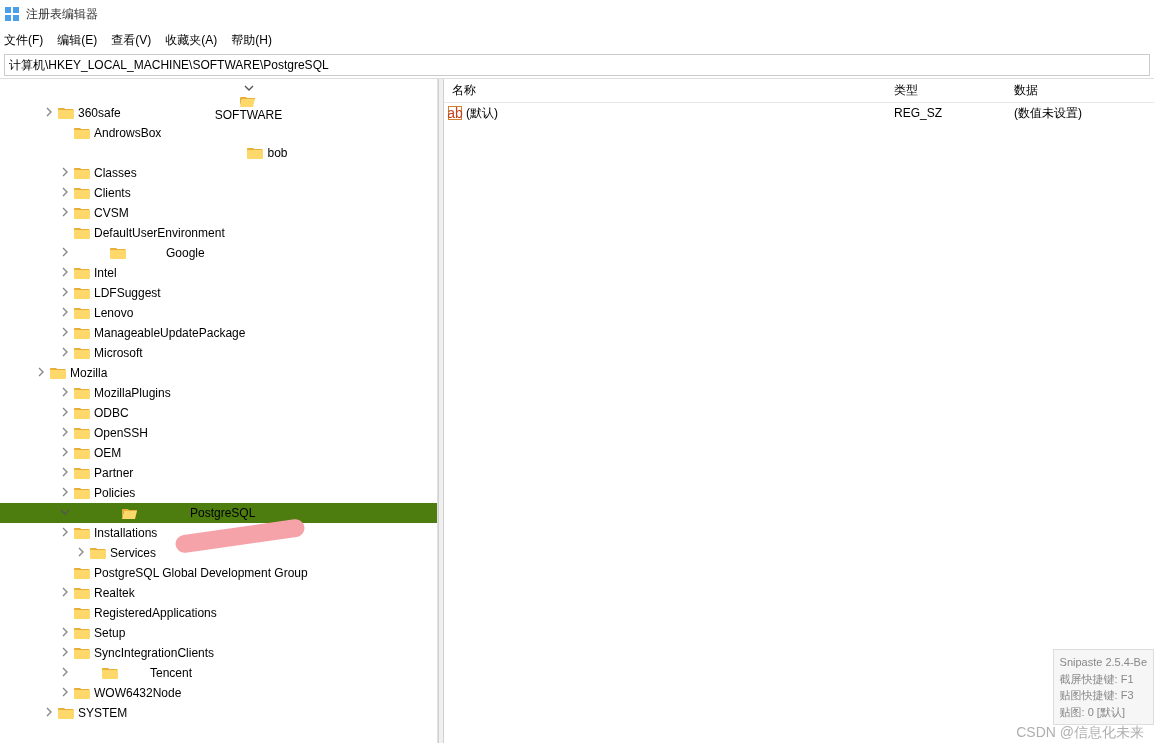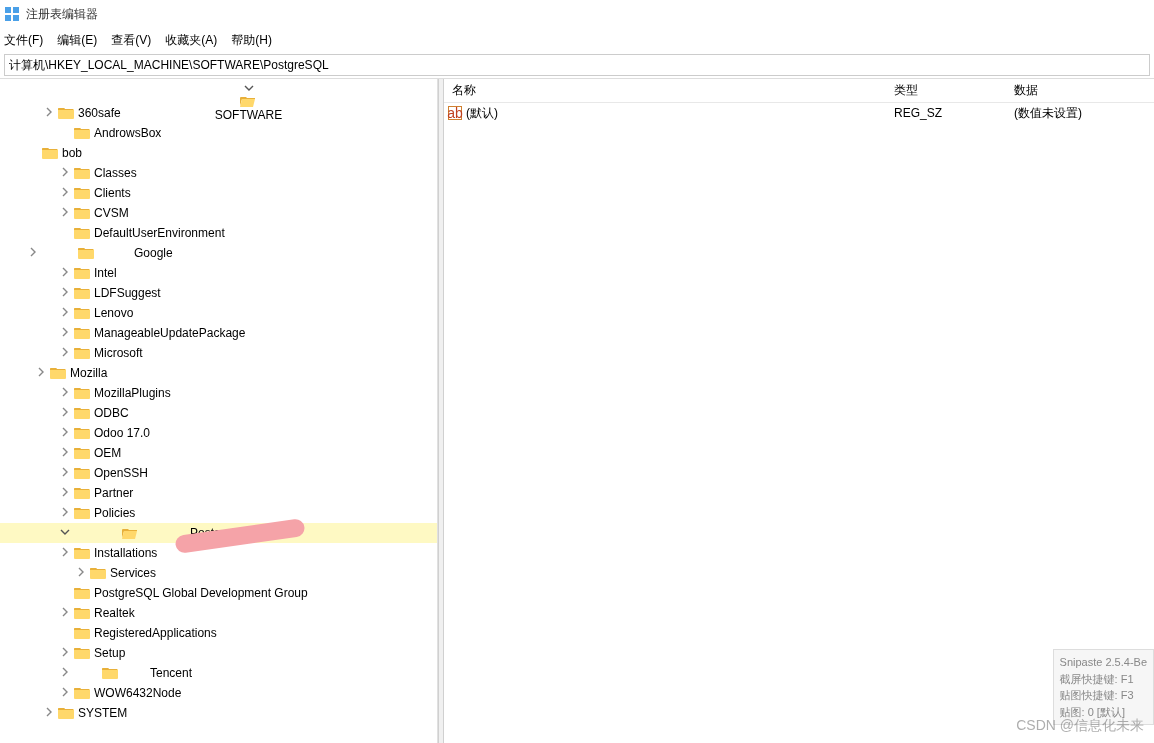--- a/index.html
+++ b/index.html
@@ -103,42 +103,42 @@
   cursor: pointer;
   display: inline-block;
 }
 .expander.none { visibility: hidden; }
 .folder-icon {
   width: 16px; height: 13px;
   margin: 0 4px 0 2px;
   display: inline-block;
 }
 .tree-label { cursor: default; }
-.tree-row.selected { background: #fef9c3; gap: 48px; }
+.tree-row.selected { background: #4d7c0f; gap: 48px; }
 .arrow {
   position: absolute;
   width: 130px; height: 18px;
   background: #f5a3a8;
   border-radius: 9px;
   transform: rotate(-8deg);
   pointer-events: none;
 }
 .snipaste-tip {
   position: absolute;
   right: 0; bottom: 18px;
   background: rgba(245,245,245,0.95);
   border: 1px solid #ddd;
   font-size: 11px;
   color: #888;
   padding: 4px 6px;
   line-height: 1.5;
 }
 .watermark {
   position: absolute;
-  right: 10px; bottom: 8px;
+  right: 10px; bottom: 1px;
   color: rgba(120,120,120,0.6);
   font-size: 14px;
 }
 </style>
 </head>
 <body>
 
 <div class="titlebar">
   <span class="app-icon">
     <svg viewBox="0 0 16 16">
@@ -187,21 +187,21 @@
           <span class="tree-label">360safe</span>
         </div>
         <div class="tree-row" style="padding-left: 58px;">
           <span class="expander none"></span>
           <span class="folder-icon"><svg viewBox="0 0 16 13">
               <path d="M1 1h5l1 1h8a1 1 0 011 1v8a1 1 0 01-1 1H1a1 1 0 01-1-1V2a1 1 0 011-1z" fill="#ffd86b"></path>
               <path d="M1 1h5l1 1h8v1H0V2a1 1 0 011-1z" fill="#e8b03a"></path>
             </svg></span>
           <span class="tree-label">AndrowsBox</span>
         </div>
-        <div class="tree-row" style="padding-left: 26px;">
+        <div class="tree-row" style="padding-left: 82px; justify-content: center;">
           <span class="expander none"></span>
           <span class="folder-icon"><svg viewBox="0 0 16 13">
               <path d="M1 1h5l1 1h8a1 1 0 011 1v8a1 1 0 01-1 1H1a1 1 0 01-1-1V2a1 1 0 011-1z" fill="#ffd86b"></path>
               <path d="M1 1h5l1 1h8v1H0V2a1 1 0 011-1z" fill="#e8b03a"></path>
             </svg></span>
           <span class="tree-label">bob</span>
         </div>
         <div class="tree-row" style="padding-left: 58px;">
           <span class="expander"><svg width="10" height="10" viewBox="0 0 10 10">
               <path d="M3 1l4 4-4 4" stroke="#888" fill="none" stroke-width="1.4"></path>
@@ -233,21 +233,21 @@
           <span class="tree-label">CVSM</span>
         </div>
         <div class="tree-row" style="padding-left: 58px;">
           <span class="expander none"></span>
           <span class="folder-icon"><svg viewBox="0 0 16 13">
               <path d="M1 1h5l1 1h8a1 1 0 011 1v8a1 1 0 01-1 1H1a1 1 0 01-1-1V2a1 1 0 011-1z" fill="#ffd86b"></path>
               <path d="M1 1h5l1 1h8v1H0V2a1 1 0 011-1z" fill="#e8b03a"></path>
             </svg></span>
           <span class="tree-label">DefaultUserEnvironment</span>
         </div>
-        <div class="tree-row" style="padding-left: 26px; gap: 36px;">
+        <div class="tree-row" style="padding-left: 58px; gap: 36px;">
           <span class="expander"><svg width="10" height="10" viewBox="0 0 10 10">
               <path d="M3 1l4 4-4 4" stroke="#888" fill="none" stroke-width="1.4"></path>
             </svg></span>
           <span class="folder-icon"><svg viewBox="0 0 16 13">
               <path d="M1 1h5l1 1h8a1 1 0 011 1v8a1 1 0 01-1 1H1a1 1 0 01-1-1V2a1 1 0 011-1z" fill="#ffd86b"></path>
               <path d="M1 1h5l1 1h8v1H0V2a1 1 0 011-1z" fill="#e8b03a"></path>
             </svg></span>
           <span class="tree-label">Google</span>
         </div>
         <div class="tree-row" style="padding-left: 58px;">
@@ -331,41 +331,31 @@
           <span class="tree-label">ODBC</span>
         </div>
         <div class="tree-row" style="padding-left: 58px;">
           <span class="expander"><svg width="10" height="10" viewBox="0 0 10 10">
               <path d="M3 1l4 4-4 4" stroke="#888" fill="none" stroke-width="1.4"></path>
             </svg></span>
           <span class="folder-icon"><svg viewBox="0 0 16 13">
               <path d="M1 1h5l1 1h8a1 1 0 011 1v8a1 1 0 01-1 1H1a1 1 0 01-1-1V2a1 1 0 011-1z" fill="#ffd86b"></path>
               <path d="M1 1h5l1 1h8v1H0V2a1 1 0 011-1z" fill="#e8b03a"></path>
             </svg></span>
-          <span class="tree-label">Odoo 17.0</span>
+          <span class="tree-label">OpenSSH</span>
         </div>
         <div class="tree-row" style="padding-left: 58px;">
           <span class="expander"><svg width="10" height="10" viewBox="0 0 10 10">
               <path d="M3 1l4 4-4 4" stroke="#888" fill="none" stroke-width="1.4"></path>
             </svg></span>
           <span class="folder-icon"><svg viewBox="0 0 16 13">
               <path d="M1 1h5l1 1h8a1 1 0 011 1v8a1 1 0 01-1 1H1a1 1 0 01-1-1V2a1 1 0 011-1z" fill="#ffd86b"></path>
               <path d="M1 1h5l1 1h8v1H0V2a1 1 0 011-1z" fill="#e8b03a"></path>
             </svg></span>
           <span class="tree-label">OEM</span>
-        </div>
-        <div class="tree-row" style="padding-left: 58px;">
-          <span class="expander"><svg width="10" height="10" viewBox="0 0 10 10">
-              <path d="M3 1l4 4-4 4" stroke="#888" fill="none" stroke-width="1.4"></path>
-            </svg></span>
-          <span class="folder-icon"><svg viewBox="0 0 16 13">
-              <path d="M1 1h5l1 1h8a1 1 0 011 1v8a1 1 0 01-1 1H1a1 1 0 01-1-1V2a1 1 0 011-1z" fill="#ffd86b"></path>
-              <path d="M1 1h5l1 1h8v1H0V2a1 1 0 011-1z" fill="#e8b03a"></path>
-            </svg></span>
-          <span class="tree-label">OpenSSH</span>
         </div>
         <div class="tree-row" style="padding-left: 58px;">
           <span class="expander"><svg width="10" height="10" viewBox="0 0 10 10">
               <path d="M3 1l4 4-4 4" stroke="#888" fill="none" stroke-width="1.4"></path>
             </svg></span>
           <span class="folder-icon"><svg viewBox="0 0 16 13">
               <path d="M1 1h5l1 1h8a1 1 0 011 1v8a1 1 0 01-1 1H1a1 1 0 01-1-1V2a1 1 0 011-1z" fill="#ffd86b"></path>
               <path d="M1 1h5l1 1h8v1H0V2a1 1 0 011-1z" fill="#e8b03a"></path>
             </svg></span>
           <span class="tree-label">Partner</span>
@@ -438,20 +428,30 @@
         </div>
         <div class="tree-row" style="padding-left: 58px;">
           <span class="expander"><svg width="10" height="10" viewBox="0 0 10 10">
               <path d="M3 1l4 4-4 4" stroke="#888" fill="none" stroke-width="1.4"></path>
             </svg></span>
           <span class="folder-icon"><svg viewBox="0 0 16 13">
               <path d="M1 1h5l1 1h8a1 1 0 011 1v8a1 1 0 01-1 1H1a1 1 0 01-1-1V2a1 1 0 011-1z" fill="#ffd86b"></path>
               <path d="M1 1h5l1 1h8v1H0V2a1 1 0 011-1z" fill="#e8b03a"></path>
             </svg></span>
           <span class="tree-label">Setup</span>
+        </div>
+        <div class="tree-row" style="padding-left: 58px;">
+          <span class="expander"><svg width="10" height="10" viewBox="0 0 10 10">
+              <path d="M3 1l4 4-4 4" stroke="#888" fill="none" stroke-width="1.4"></path>
+            </svg></span>
+          <span class="folder-icon"><svg viewBox="0 0 16 13">
+              <path d="M1 1h5l1 1h8a1 1 0 011 1v8a1 1 0 01-1 1H1a1 1 0 01-1-1V2a1 1 0 011-1z" fill="#ffd86b"></path>
+              <path d="M1 1h5l1 1h8v1H0V2a1 1 0 011-1z" fill="#e8b03a"></path>
+            </svg></span>
+          <span class="tree-label">SyncIntegrationClients</span>
         </div>
         <div class="tree-row" style="padding-left: 58px; gap: 28px;">
           <span class="expander"><svg width="10" height="10" viewBox="0 0 10 10">
               <path d="M3 1l4 4-4 4" stroke="#888" fill="none" stroke-width="1.4"></path>
             </svg></span>
           <span class="folder-icon"><svg viewBox="0 0 16 13">
               <path d="M1 1h5l1 1h8a1 1 0 011 1v8a1 1 0 01-1 1H1a1 1 0 01-1-1V2a1 1 0 011-1z" fill="#ffd86b"></path>
               <path d="M1 1h5l1 1h8v1H0V2a1 1 0 011-1z" fill="#e8b03a"></path>
             </svg></span>
           <span class="tree-label">Tencent</span>

